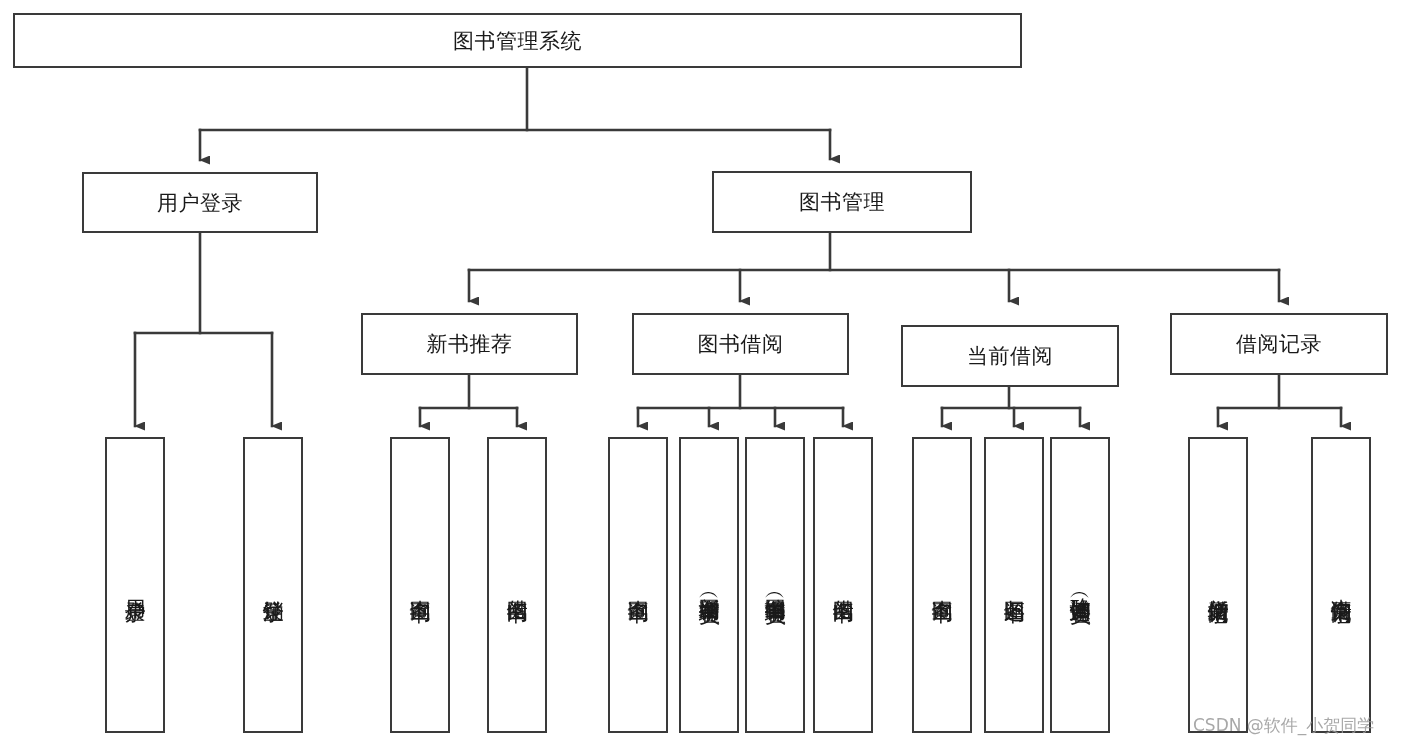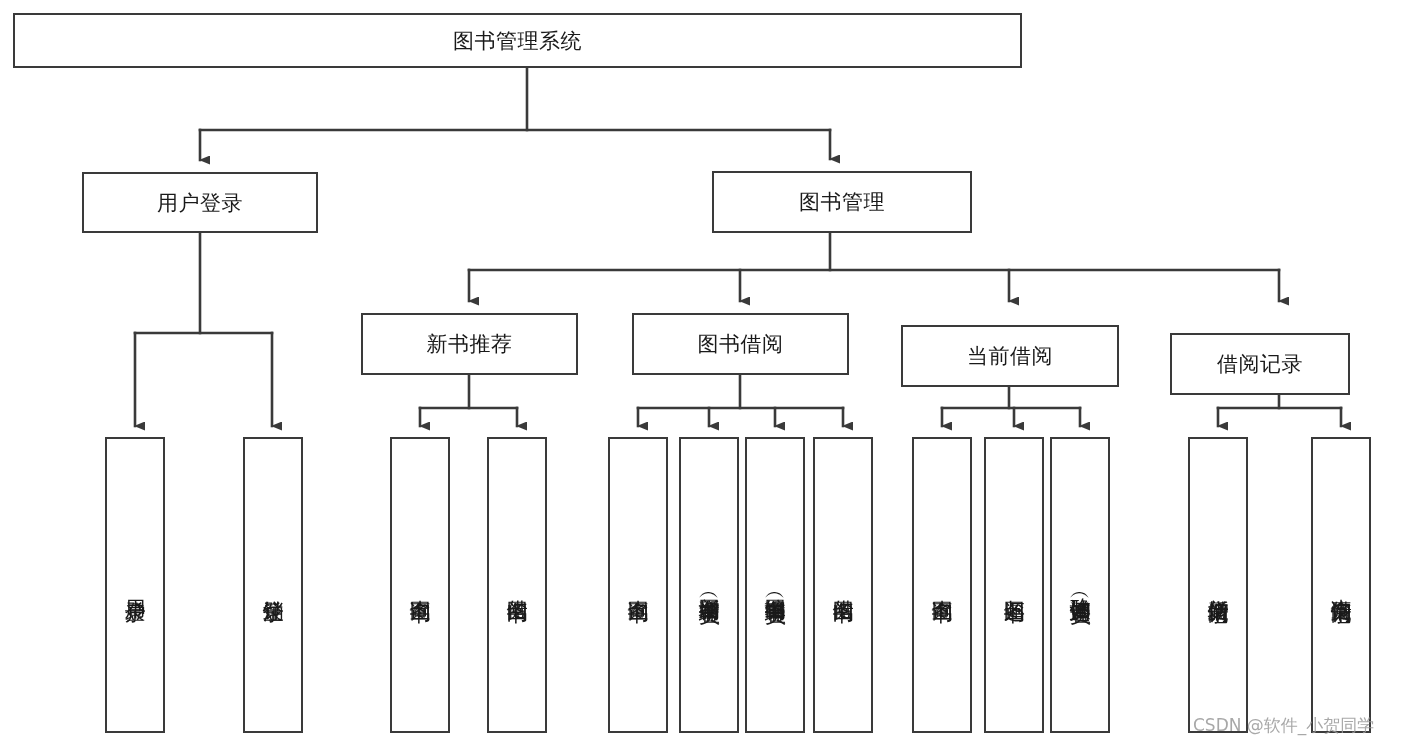--- a/index.html
+++ b/index.html
@@ -130,21 +130,21 @@
 
   <div class="node-box node-h" style="left: 361px; top: 313px; width: 217px; height: 62px;">
     <span>新书推荐</span>
   </div>
   <div class="node-box node-h" style="left: 632px; top: 313px; width: 217px; height: 62px;">
     <span>图书借阅</span>
   </div>
   <div class="node-box node-h" style="left: 901px; top: 325px; width: 218px; height: 62px;">
     <span>当前借阅</span>
   </div>
-  <div class="node-box node-h" style="left: 1170px; top: 313px; width: 180px; height: 62px; margin-top: 20px;">
+  <div class="node-box node-h" style="left: 1170px; top: 313px; width: 218px; height: 62px;">
     <span>借阅记录</span>
   </div>
 
   <div class="node-box node-v" style="left: 105px; top: 437px; width: 60px; height: 296px;">
     <span class="vtext">用户登录</span>
   </div>
   <div class="node-box node-v" style="left: 243px; top: 437px; width: 60px; height: 296px;">
     <span class="vtext">注销登录</span>
   </div>
   <div class="node-box node-v" style="left: 390px; top: 437px; width: 60px; height: 296px;">

